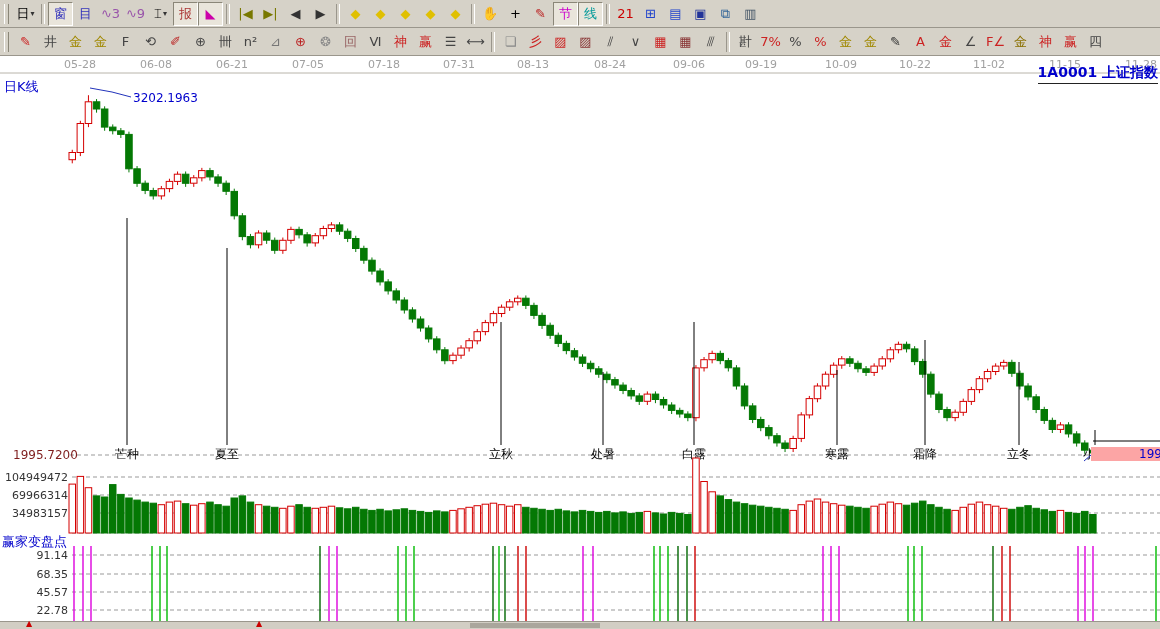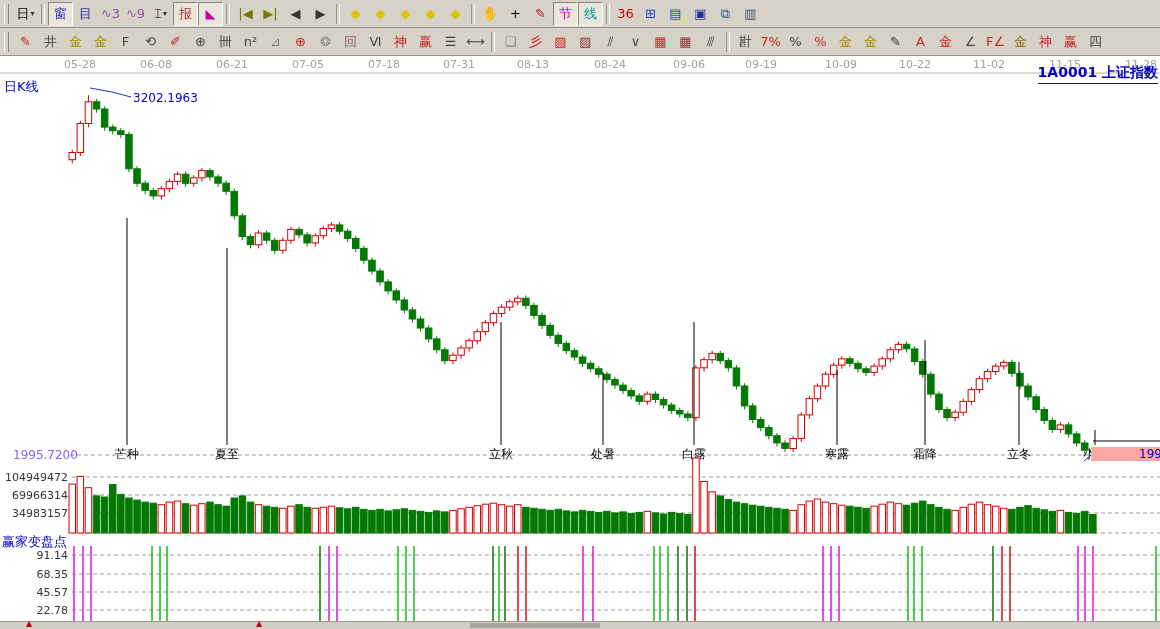--- a/index.html
+++ b/index.html
@@ -525,21 +525,21 @@
         <line x1="1156" y1="546" x2="1156" y2="621" stroke="#00bb00" stroke-width="1.4"></line>
       </g>
       <rect x="0" y="74" width="1160" height="381" fill="none" pointer-events="all"></rect>
       <rect x="0" y="458" width="1160" height="75" fill="none" pointer-events="all"></rect>
       <rect x="0" y="545" width="1160" height="77" fill="none" pointer-events="all"></rect>
     </svg>
 
   <div class="lbl blue" id="kline-label" style="left:4px;top:58px;">日K线</div>
   <div class="lbl blue" id="symbol-label" style="right:2px;top:64px;">1A0001 上证指数</div>
   <div class="lbl blue price" id="high-label" style="left:133px;top:91px;">3202.1963</div>
-  <div class="lbl price" style="left:13px;top:448px;color:#8b5cf6;">1995.7200</div>
+  <div class="lbl price" style="left:13px;top:448px;color:#7f1d1d;">1995.7200</div>
   <div class="lbl blue price" style="left:1091px;top:447px;background:#fca5a5;padding-left:48px;">1995.720</div>
   <div class="lbl blue" id="indicator-label" style="left:2px;top:533px;">赢家变盘点</div>
 
   <div class="toolbar" id="tb-row1">
     <span class="grip"></span>
   <span class="tb">
         <span class="g" style="color: rgb(0, 0, 0);">日</span>
         <span class="dd">▾</span>
       </span>
       <span class="sep"></span>
@@ -605,21 +605,21 @@
         <span class="g" style="color: rgb(187, 34, 34);">✎</span>
       </span>
       <span class="tb on">
         <span class="g" style="color: rgb(204, 0, 204);">节</span>
       </span>
       <span class="tb on">
         <span class="g" style="color: rgb(0, 153, 153);">线</span>
       </span>
       <span class="sep"></span>
       <span class="tb">
-        <span class="g" style="color: rgb(204, 0, 0);">36</span>
+        <span class="g" style="color: rgb(204, 0, 0);">21</span>
       </span>
       <span class="tb">
         <span class="g" style="color: rgb(34, 68, 204);">⊞</span>
       </span>
       <span class="tb">
         <span class="g" style="color: rgb(34, 68, 204);">▤</span>
       </span>
       <span class="tb">
         <span class="g" style="color: rgb(34, 51, 153);">▣</span>
       </span>

